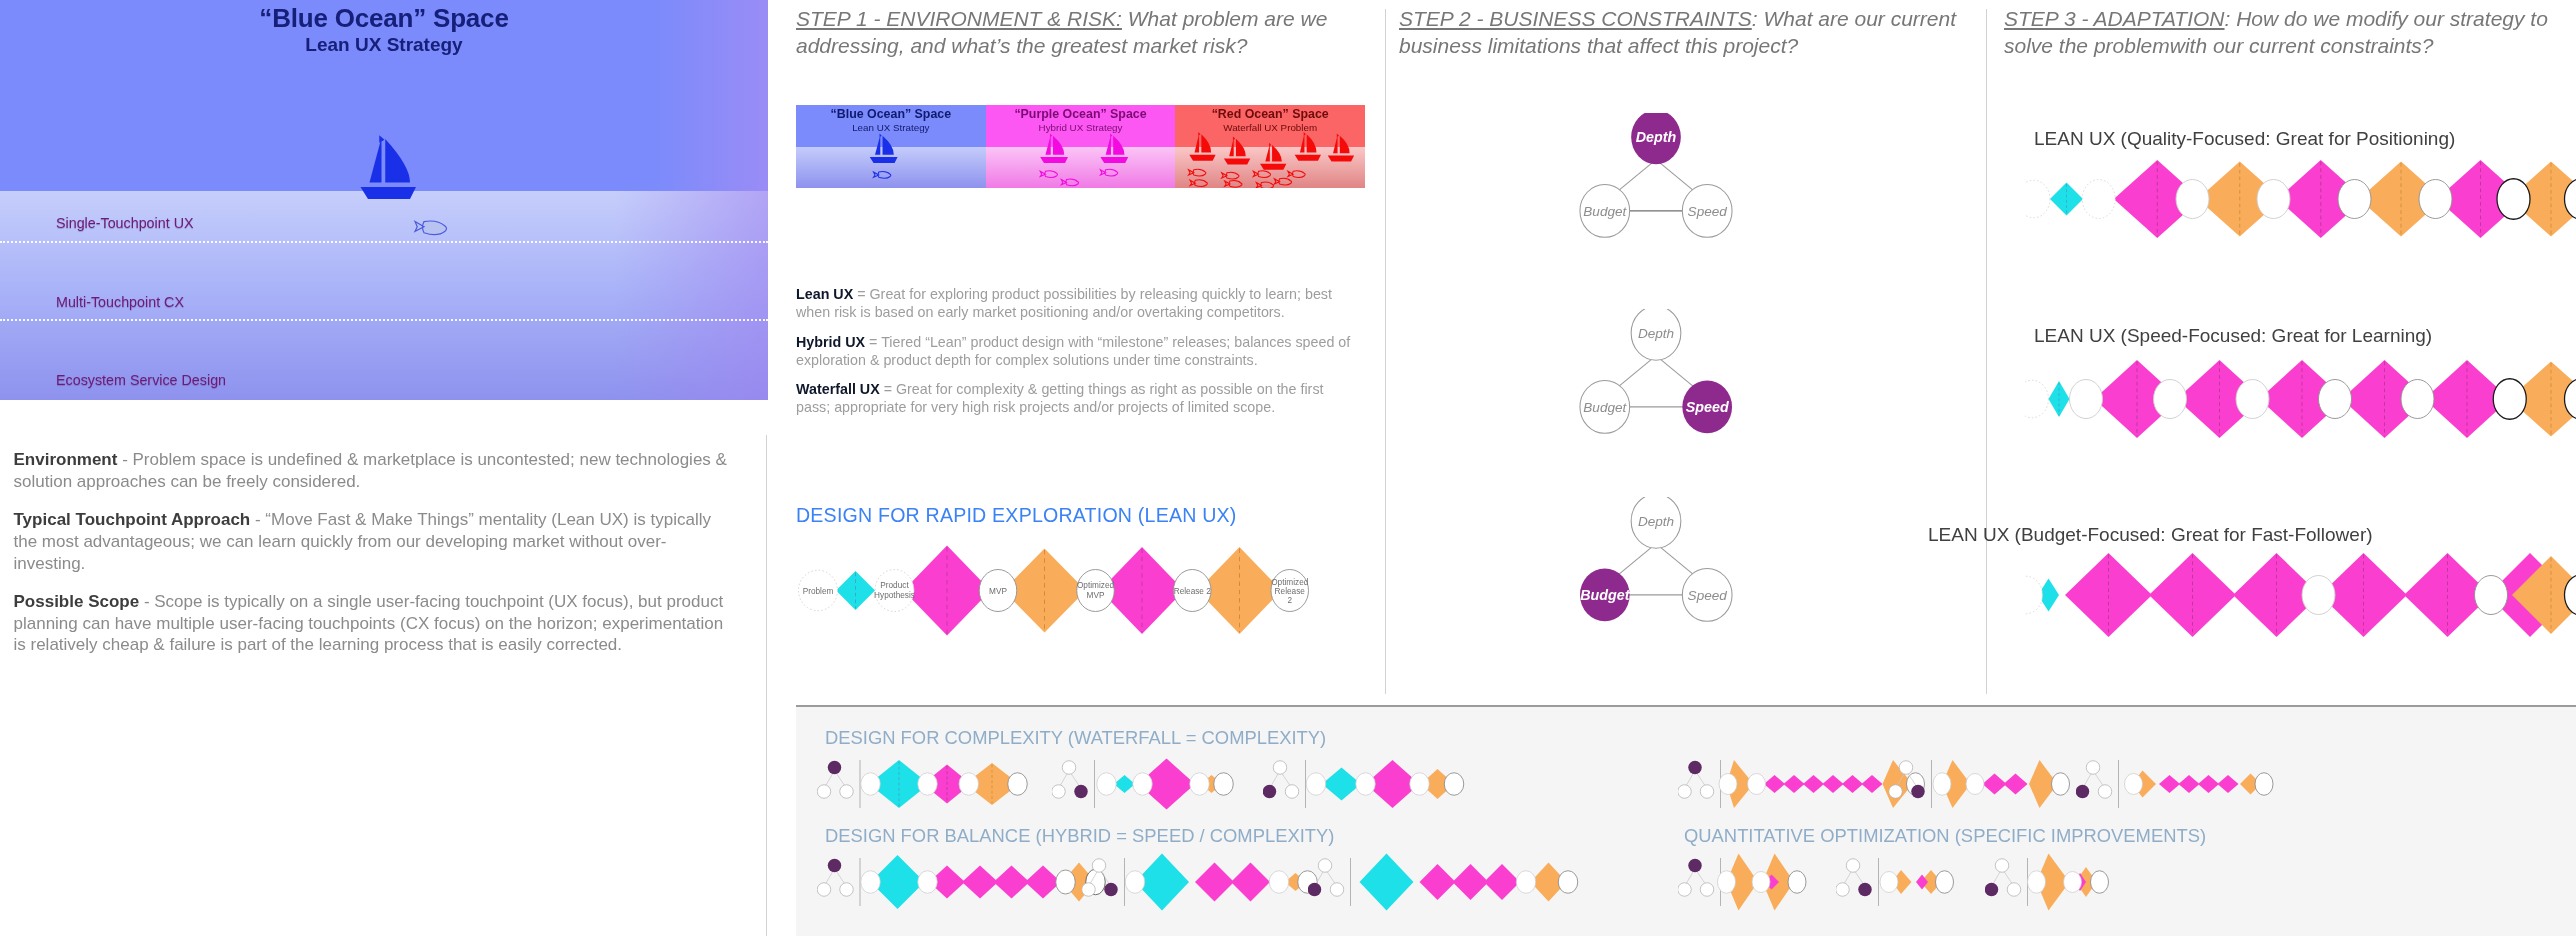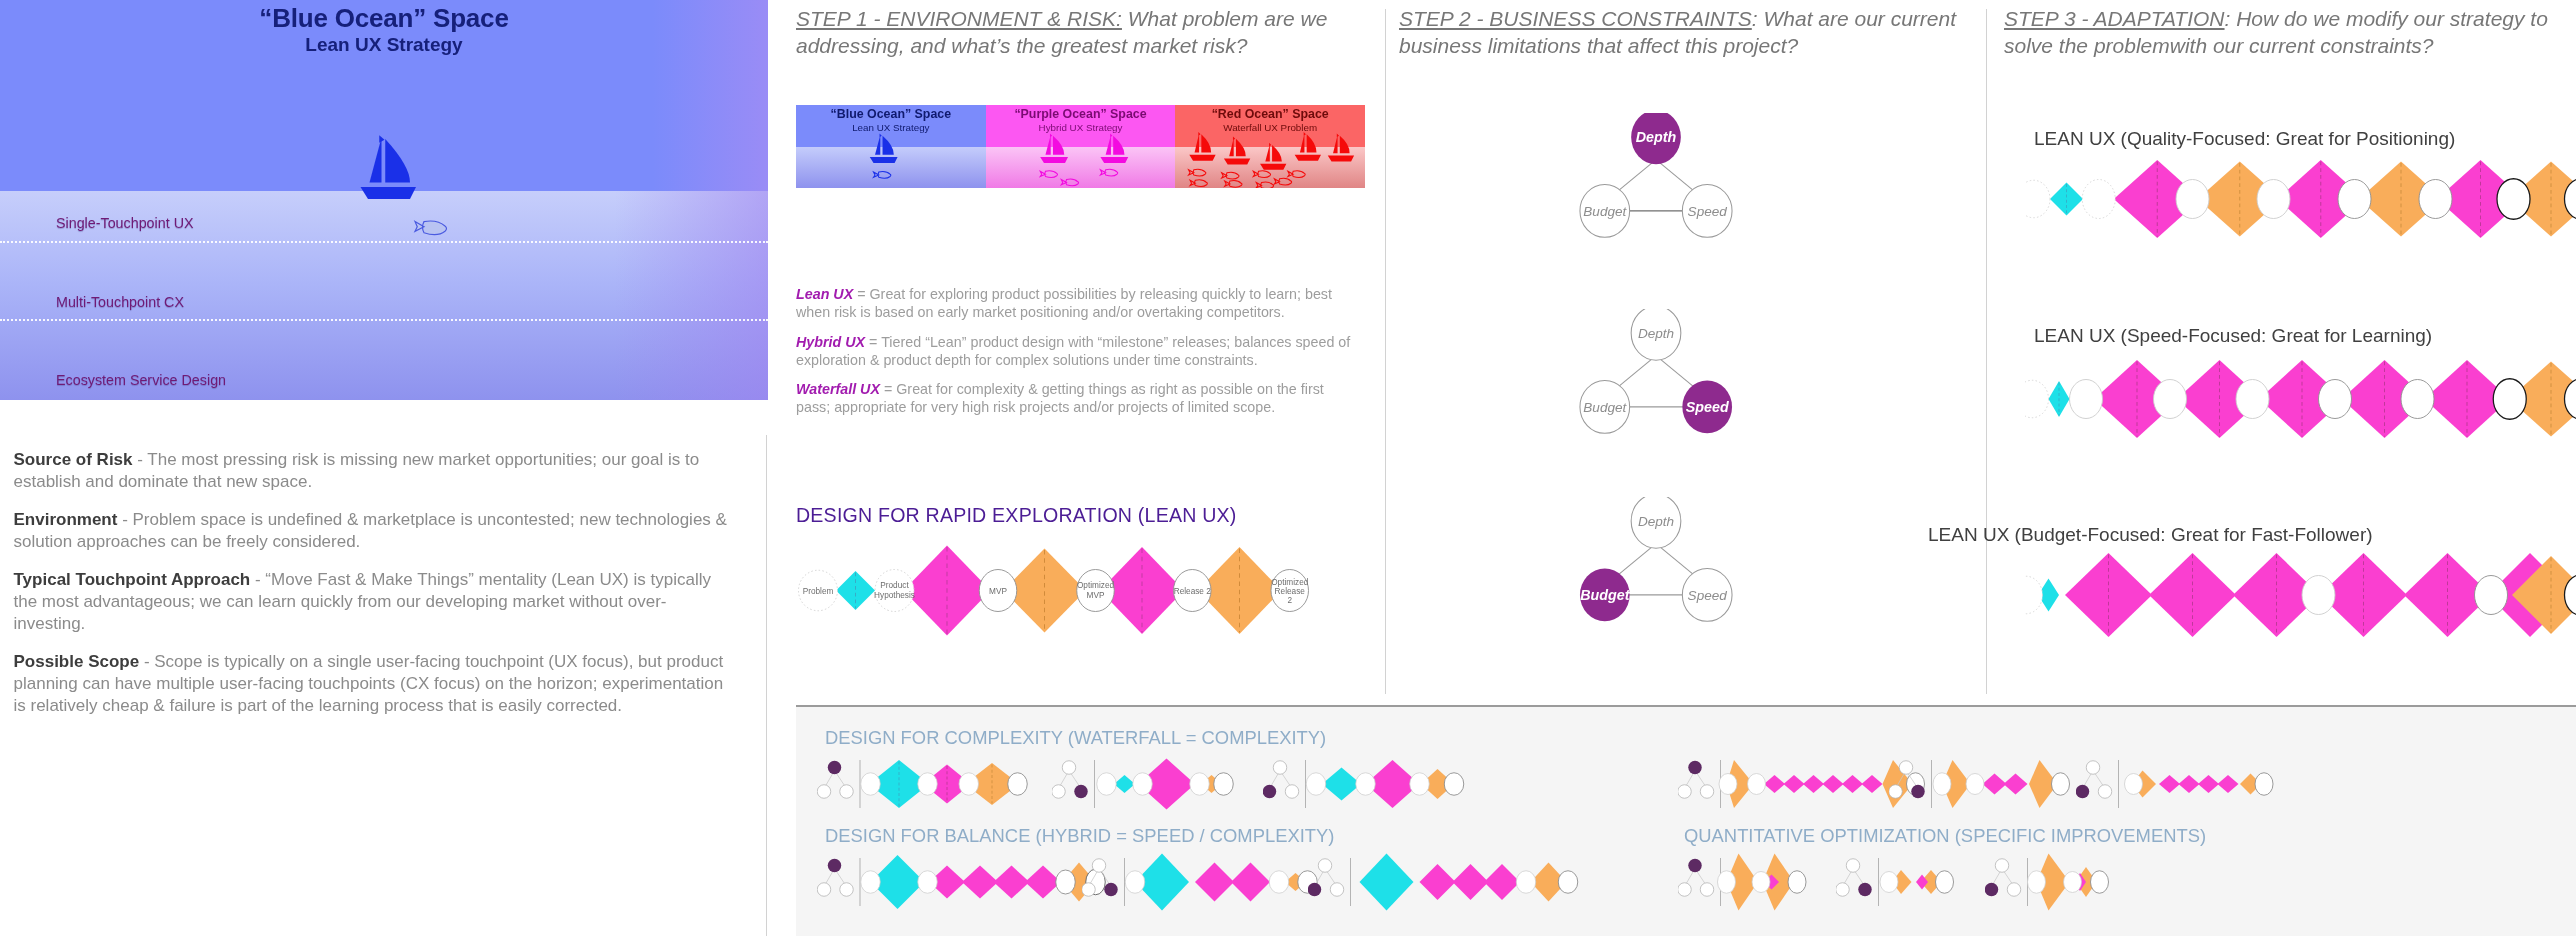--- a/index.html
+++ b/index.html
@@ -69,24 +69,24 @@
               font-family:"Liberation Sans Narrow","Liberation Sans",sans-serif; }
   .oc-card.blue   .oc-title, .oc-card.blue   .oc-sub { color:#101a6e; }
   .oc-card.purple .oc-title, .oc-card.purple .oc-sub { color:#7a0b72; }
   .oc-card.red    .oc-title, .oc-card.red    .oc-sub { color:#6e0b0b; }
   .oc-art { position:absolute; inset:0; z-index:2; }
 
   
   #step1-defs { position: absolute; left: 796px; top: 285px; width: 559px; }
   .def-para { color: #9d9d9d; font-size: 14.3px; line-height: 1.27; margin-bottom: 11.3px;
               font-family:"Liberation Sans Narrow","Liberation Sans",sans-serif; }
-  .def-para b { color: #a21caf; font-weight: bold; font-style: italic; }
-
-  
-  .sec-title { color: #4c1d95; font-size: 19.6px; letter-spacing: 0.2px;
+  .def-para b { color: #0f172a; font-weight: bold; }
+
+  
+  .sec-title { color: #3b82f6; font-size: 19.6px; letter-spacing: 0.2px;
                font-family:"Liberation Sans","Liberation Sans",sans-serif; white-space: nowrap; }
   #rapid-title { position: absolute; left: 796px; top: 504px; }
 
   
   .lean-title { position: absolute; color: #404040; font-size: 19px; white-space: nowrap;
                 font-family:"Liberation Sans","Liberation Sans",sans-serif; }
 
   
   #gray-panel { position: absolute; left: 796px; top: 705px; width: 1780px; height: 231px;
                 background: #f5f5f5; border-top: 2.3px solid #9b9b9b; }
@@ -118,23 +118,20 @@
 
     <div class="ocean-divider" style="top:241px;"></div>
     <div class="ocean-divider" style="top:319px;"></div>
 
     <div class="ocean-label" style="top:215px;">Single-Touchpoint UX</div>
     <div class="ocean-label" style="top:294px;">Multi-Touchpoint CX</div>
     <div class="ocean-label" style="top:372px;">Ecosystem Service Design</div>
   </div>
 
   <div id="left-text">
-    <p class="lt-para">
-      <b>Source of Risk</b><span> - The most pressing risk is missing new market opportunities; our goal is to establish and dominate that new space.</span>
-    </p>
     <p class="lt-para">
       <b>Environment</b><span> - Problem space is undefined &amp; marketplace is uncontested; new technologies &amp; solution approaches can be freely considered.</span>
     </p>
     <p class="lt-para">
       <b>Typical Touchpoint Approach</b><span> - “Move Fast &amp; Make Things” mentality (Lean UX) is typically the most advantageous; we can learn quickly from our developing market without over-investing.</span>
     </p>
     <p class="lt-para">
       <b>Possible Scope</b><span> - Scope is typically on a single user-facing touchpoint (UX focus), but product planning can have multiple user-facing touchpoints (CX focus) on the horizon; experimentation is relatively cheap &amp; failure is part of the learning process that is easily corrected.</span>
     </p>
   </div>

